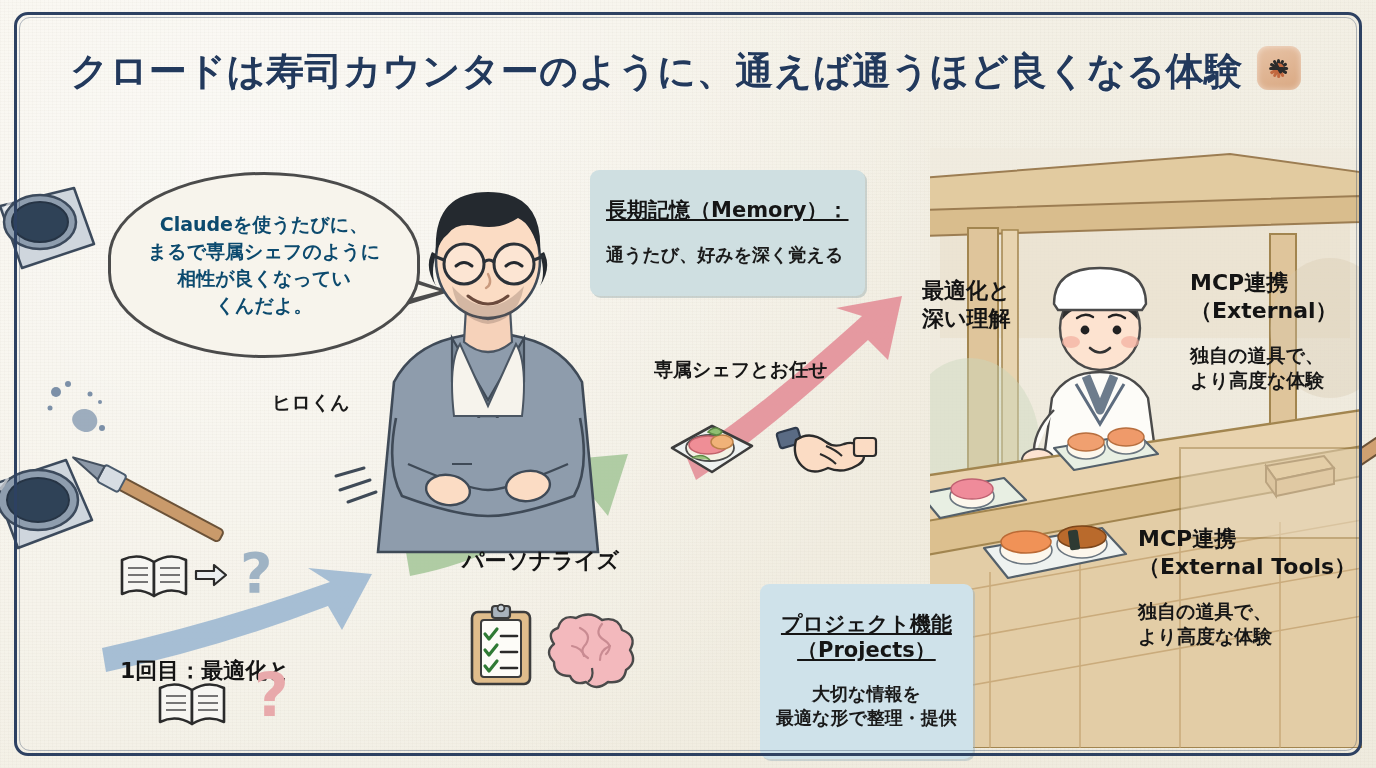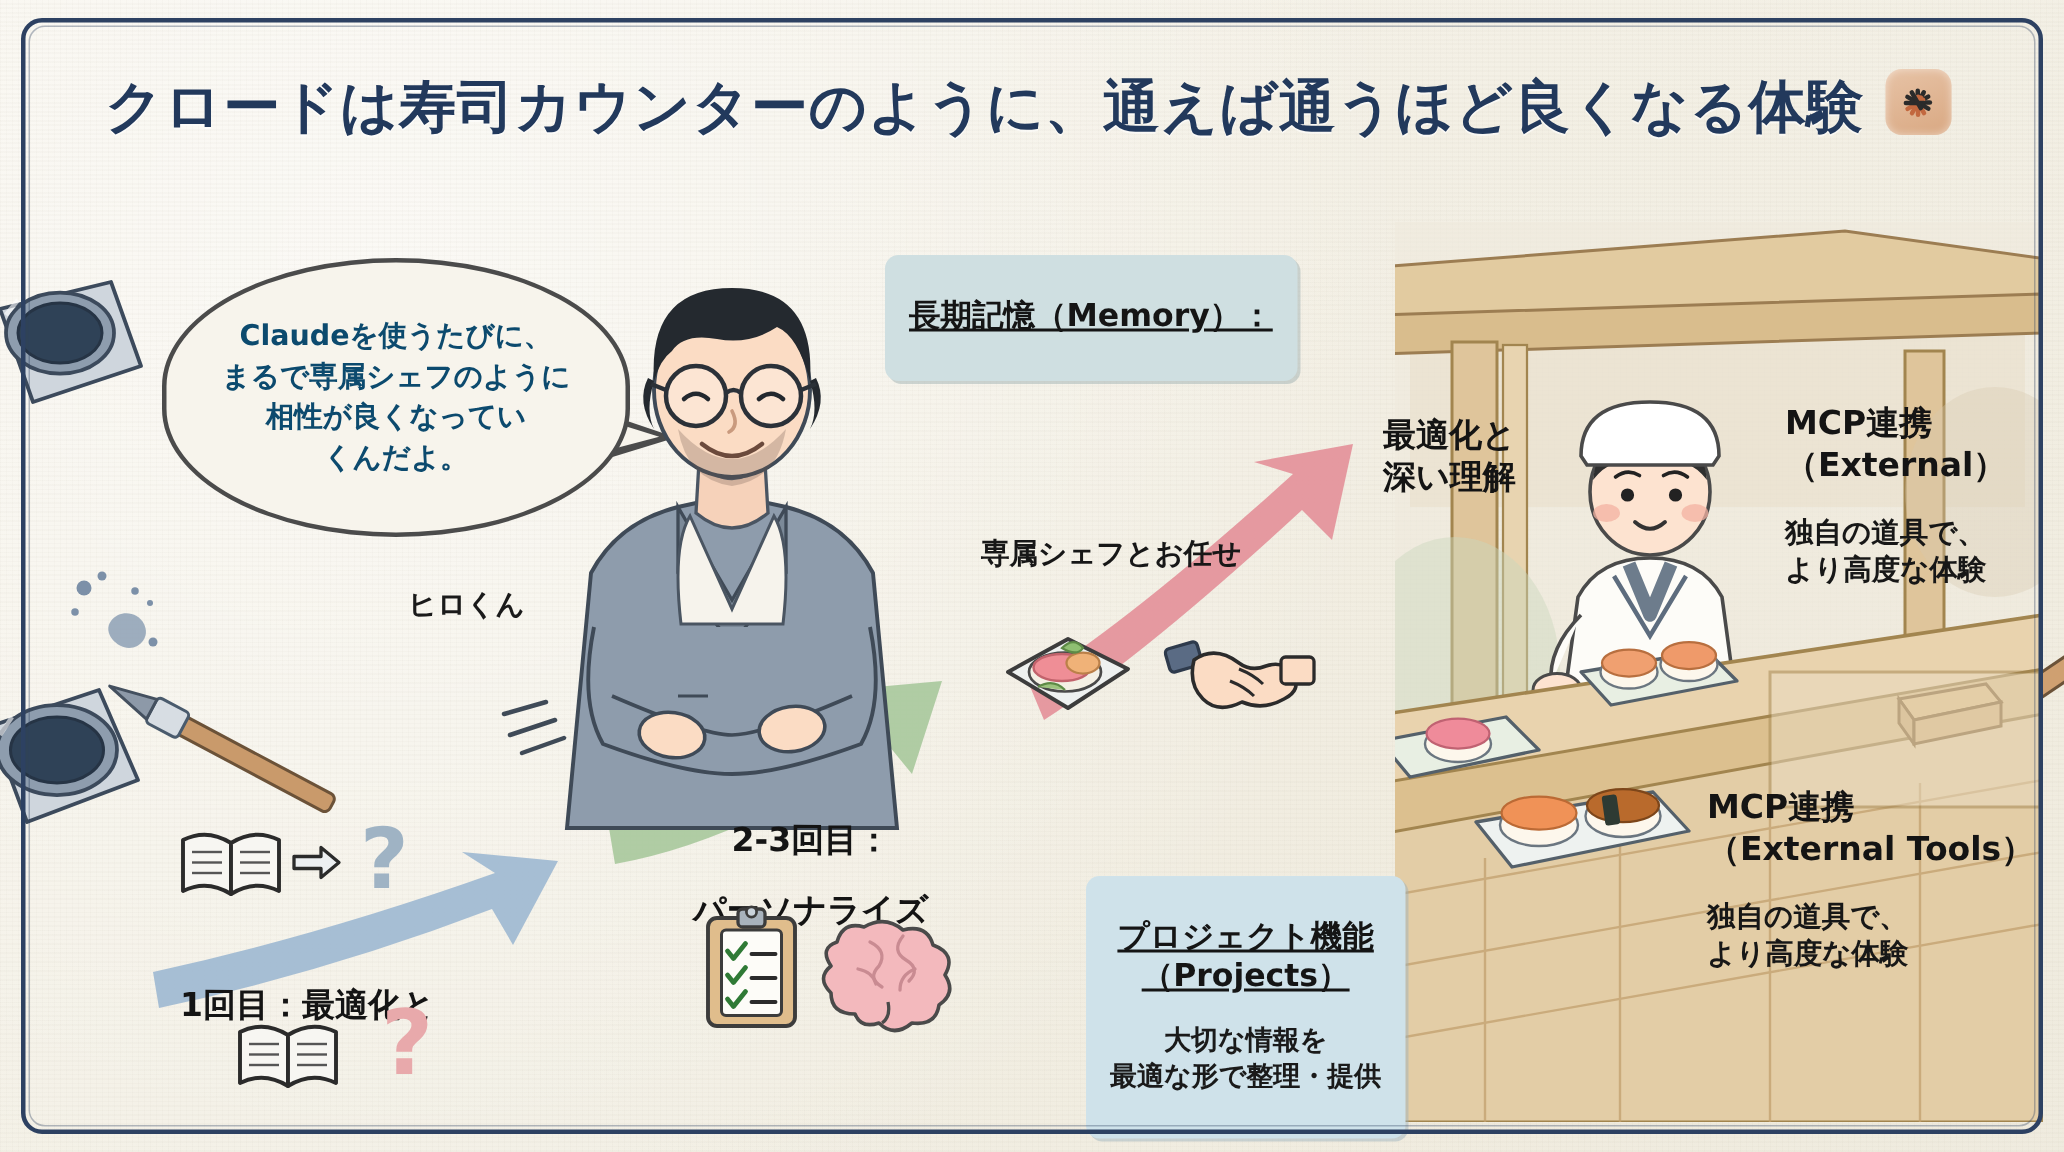--- a/index.html
+++ b/index.html
@@ -115,21 +115,21 @@
   .callout {
     position: absolute;
     padding: 9px 16px 11px 16px;
     border-radius: 9px;
     white-space: pre-line;
   }
   .callout .c-title { font-size: 21px; font-weight: 700; color: #151515; line-height: 1.22; text-decoration: underline; }
   .callout .c-sub   { font-size: 18px; font-weight: 600; color: #1a1a1a; line-height: 1.3; }
 
   #memory-box { left: 590px; top: 170px; background: #cfdfe1; box-shadow: 2px 2px 0 rgba(150,170,172,0.45); }
-  #projects-box { left: 724px; top: 584px; background: #cfe2ea; box-shadow: 2px 2px 0 rgba(150,175,188,0.45); text-align: center; }
+  #projects-box { left: 760px; top: 584px; background: #cfe2ea; box-shadow: 2px 2px 0 rgba(150,175,188,0.45); text-align: center; }
 
   .plain-label { position: absolute; white-space: pre-line; }
   .plain-label .l1 { font-size: 22px; font-weight: 700; color: #141414; line-height: 1.25; }
   .plain-label .l2 { font-size: 19px; font-weight: 600; color: #171717; line-height: 1.3; }
 
   #opt-label   { left: 922px; top: 258px; }
   #stage4      { left: 654px; top: 338px; text-align: center; }
   #stage23     { left: 462px; top: 528px; text-align: center; }
   #stage1      { left: 120px; top: 638px; }
   #mcp-top     { left: 1190px; top: 250px; }
@@ -376,20 +376,21 @@
   <div id="speedlines">
     <svg width="70" height="70" viewBox="0 0 70 70">
       <path d="M6 36 L34 28" stroke="#3f4a57" stroke-width="3" stroke-linecap="round"></path>
       <path d="M10 50 L40 40" stroke="#3f4a57" stroke-width="3" stroke-linecap="round"></path>
       <path d="M18 62 L46 52" stroke="#3f4a57" stroke-width="3" stroke-linecap="round"></path>
     </svg>
   </div>
 
   <div id="memory-box" class="callout">
     <div class="c-title">長期記憶（Memory）：</div>
+    <div class="c-sub">通うたび、好みを深く覚える</div>
   </div>
 
   <div id="opt-label" class="plain-label">
     <div class="l1">最適化と
 深い理解</div>
   </div>
 
   <div id="mcp-top" class="plain-label">
     <div class="l1">MCP連携
 （External）</div>
@@ -428,21 +429,20 @@
     <svg width="100" height="62" viewBox="0 0 100 62">
       <rect x="2" y="14" width="22" height="16" rx="3" fill="#5a6b84" stroke="#2e3a4c" stroke-width="2.2" transform="rotate(-16 13 22)"></rect>
       <path d="M20 24 q14 -10 30 2 q8 6 18 2 q12 -4 18 6 q6 10 -6 16 q-14 8 -28 2 q-16 8 -26 -2 q-10 -10 -6 -26z" fill="#fbdcc4" stroke="#2b2b2b" stroke-width="2.4" stroke-linejoin="round"></path>
       <path d="M50 30 q10 4 16 10" stroke="#2b2b2b" stroke-width="2" fill="none"></path>
       <path d="M44 38 q10 4 16 10" stroke="#2b2b2b" stroke-width="2" fill="none"></path>
       <rect x="78" y="22" width="22" height="18" rx="3" fill="#fbdcc4" stroke="#2b2b2b" stroke-width="2.2"></rect>
     </svg>
   </div>
 
   <div id="stage23" class="plain-label">
-    <div class="l1">2-3回目：</div>
     <div class="l1">パーソナライズ</div>
   </div>
   <div class="icon-abs" style="left:468px; top:604px;">
     <svg width="66" height="84" viewBox="0 0 66 84">
       <rect x="4" y="8" width="58" height="72" rx="6" fill="#e0bd8c" stroke="#3c3c3c" stroke-width="2.6"></rect>
       <rect x="13" y="16" width="40" height="57" rx="3" fill="#fdfcf8" stroke="#3c3c3c" stroke-width="2"></rect>
       <rect x="24" y="2" width="18" height="12" rx="3" fill="#a8b2bc" stroke="#3c3c3c" stroke-width="2.2"></rect>
       <circle cx="33" cy="4" r="3.4" fill="#c9d2da" stroke="#3c3c3c" stroke-width="1.8"></circle>
       <g stroke="#2f7a35" stroke-width="3.2" fill="none" stroke-linecap="round" stroke-linejoin="round">
         <path d="M17 30 l4 5 l8 -10"></path>

